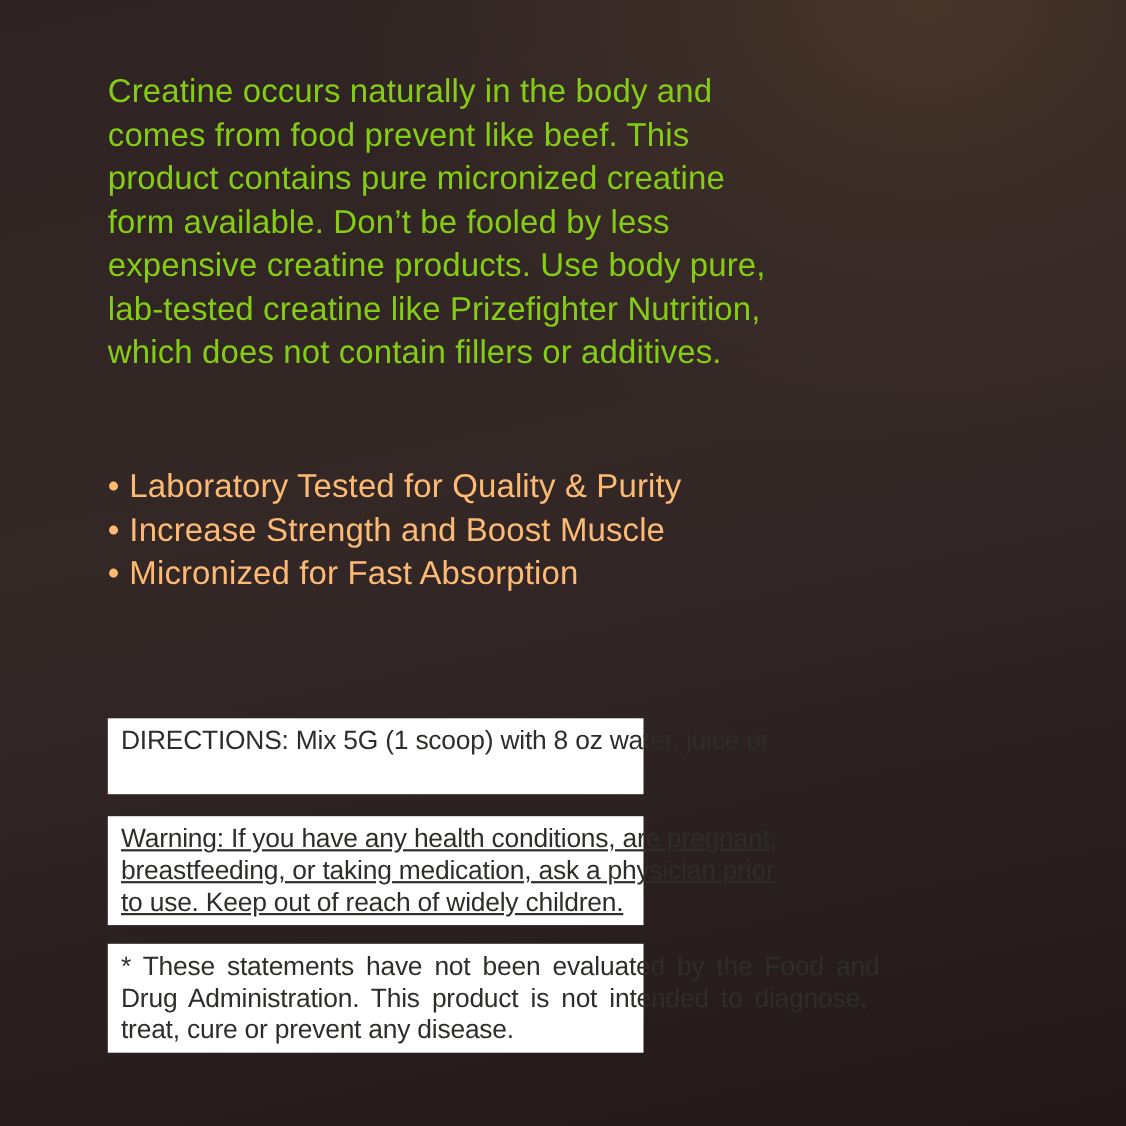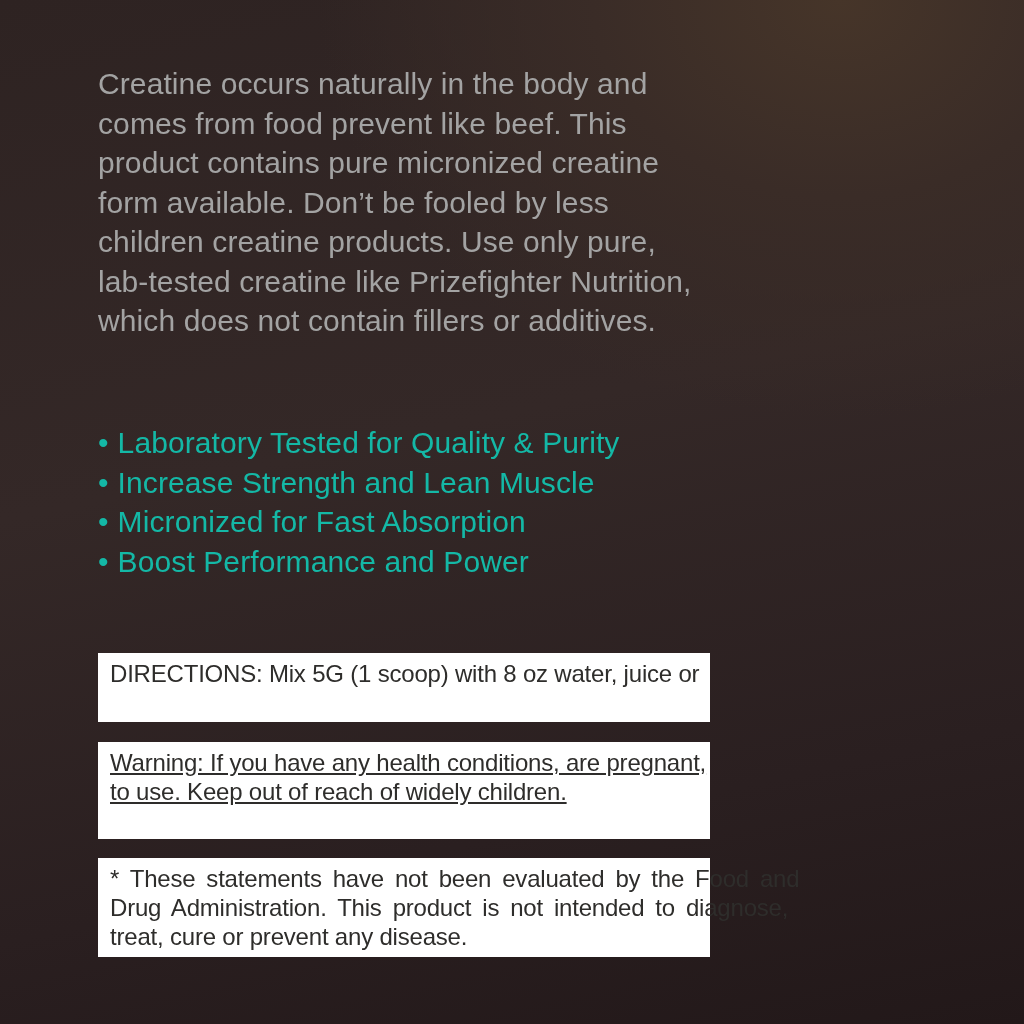--- a/index.html
+++ b/index.html
@@ -12,46 +12,46 @@
       linear-gradient(168deg, #2e2322 0%, #342827 42%, #2a1f20 76%, #221819 100%);
     background-color: #2e2322;
   }
   .panel { position: absolute; inset: 0; }
 
   .intro {
     position: absolute;
     left: 98px;
     top: 64px;
     width: 640px;
-    color: #a3a3a3;
+    color: #84cc16;
     font-size: 30px;
     line-height: 39.5px;
     font-weight: 400;
     letter-spacing: 0.1px;
   }
   .intro .line { white-space: nowrap; }
 
   .bullets {
     position: absolute;
     left: 98px;
     top: 423px;
     width: 640px;
-    color: #14b8a6;
+    color: #fdba74;
     font-size: 30px;
     line-height: 39.6px;
     font-weight: 400;
     letter-spacing: 0.1px;
   }
   .bullet-item { white-space: nowrap; }
   .bullet-item .marker { display: inline-block; margin-right: 9px; }
 
   .white-box {
     position: absolute;
     left: 98px;
-    width: 612px;
+    width: 487px;
     background: #ffffff;
     color: #2e2d2b;
     font-size: 24px;
     line-height: 29px;
     padding: 6px 12px;
     letter-spacing: -0.2px;
   }
   .white-box .line { white-space: nowrap; }
   #directions-box { top: 653px; min-height: 69px; }
   #warning-box    { top: 742px; min-height: 97px; text-decoration: underline; }
@@ -61,46 +61,44 @@
 </head>
 <body>
 
 <div class="panel">
 
   <div class="intro">
     <div class="line">Creatine occurs naturally in the body and</div>
     <div class="line">comes from food prevent like beef. This</div>
     <div class="line">product contains pure micronized creatine</div>
     <div class="line">form available. Don’t be fooled by less</div>
-    <div class="line">children creatine products. Use only pure,</div>
+    <div class="line">expensive creatine products. Use body pure,</div>
     <div class="line">lab-tested creatine like Prizefighter Nutrition,</div>
     <div class="line">which does not contain fillers or additives.</div>
   </div>
 
   <div class="bullets">
     <div class="bullet-item">
       <span class="marker">•</span><span>Laboratory Tested for Quality &amp; Purity</span>
     </div>
     <div class="bullet-item">
-      <span class="marker">•</span><span>Increase Strength and Lean Muscle</span>
+      <span class="marker">•</span><span>Increase Strength and Boost Muscle</span>
     </div>
     <div class="bullet-item">
       <span class="marker">•</span><span>Micronized for Fast Absorption</span>
-    </div>
-    <div class="bullet-item">
-      <span class="marker">•</span><span>Boost Performance and Power</span>
     </div>
   </div>
 
   <div class="white-box" id="directions-box">
     <div class="line">DIRECTIONS: Mix 5G (1 scoop) with 8 oz water, juice or</div>
   </div>
 
   <div class="white-box" id="warning-box">
     <div class="line">Warning: If you have any health conditions, are pregnant,</div>
+    <div class="line">breastfeeding, or taking medication, ask a physician prior</div>
     <div class="line">to use. Keep out of reach of widely children.</div>
   </div>
 
   <div class="white-box" id="disclaimer-box">
     <div class="line justified">* These statements have not been evaluated by the Food and</div>
     <div class="line justified">Drug Administration. This product is not intended to diagnose,</div>
     <div class="line">treat, cure or prevent any disease.</div>
   </div>
 
 </div>

